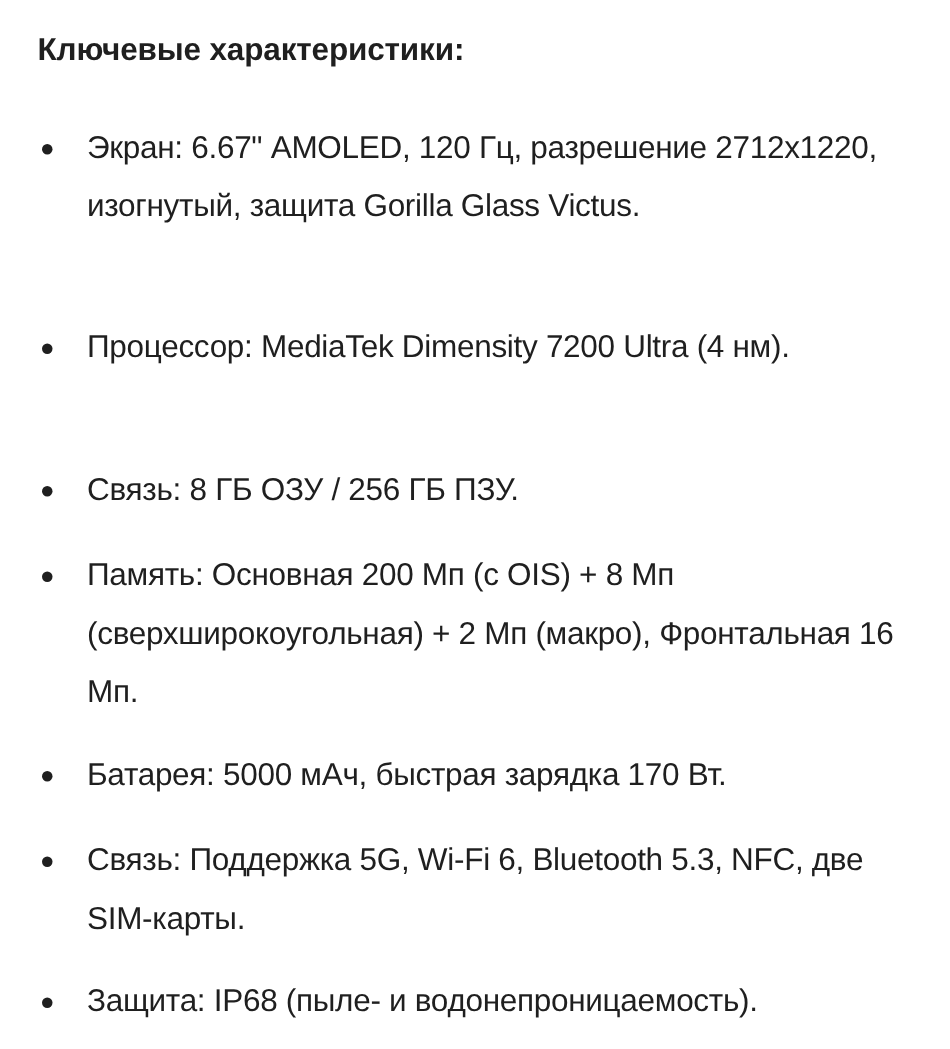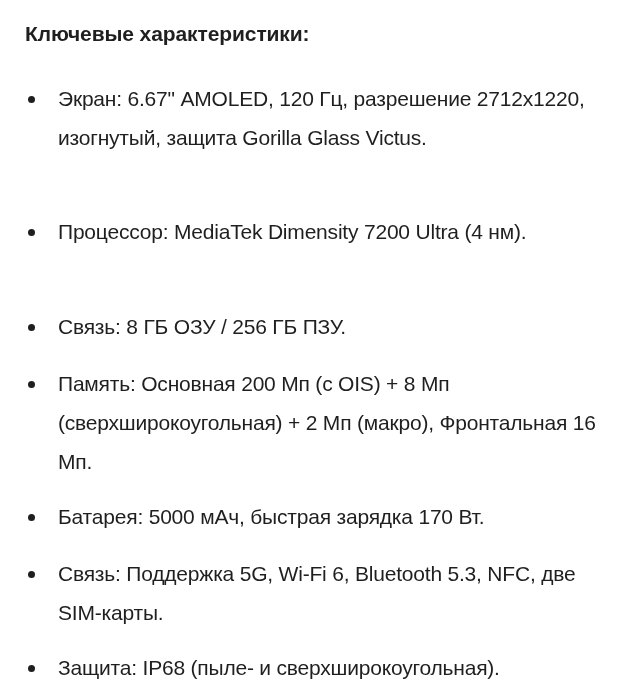--- a/index.html
+++ b/index.html
@@ -105,17 +105,17 @@
     <li class="spec-item" style="top:554px;">
       <span class="bullet" style="top:17px;"></span>
       <div class="spec-text">
         <span class="spec-label">Связь:</span><span> Поддержка 5G, Wi-Fi 6, Bluetooth 5.3, NFC, две SIM-карты.</span>
       </div>
     </li>
 
     <li class="spec-item" style="top:648px;">
       <span class="bullet" style="top:17px;"></span>
       <div class="spec-text">
-        <span class="spec-label">Защита:</span><span> IP68 (пыле- и сверхширокоугольная).</span>
+        <span class="spec-label">Защита:</span><span> IP68 (пыле- и водонепроницаемость).</span>
       </div>
     </li>
   </ul>
 </div>
 
 </body></html>

